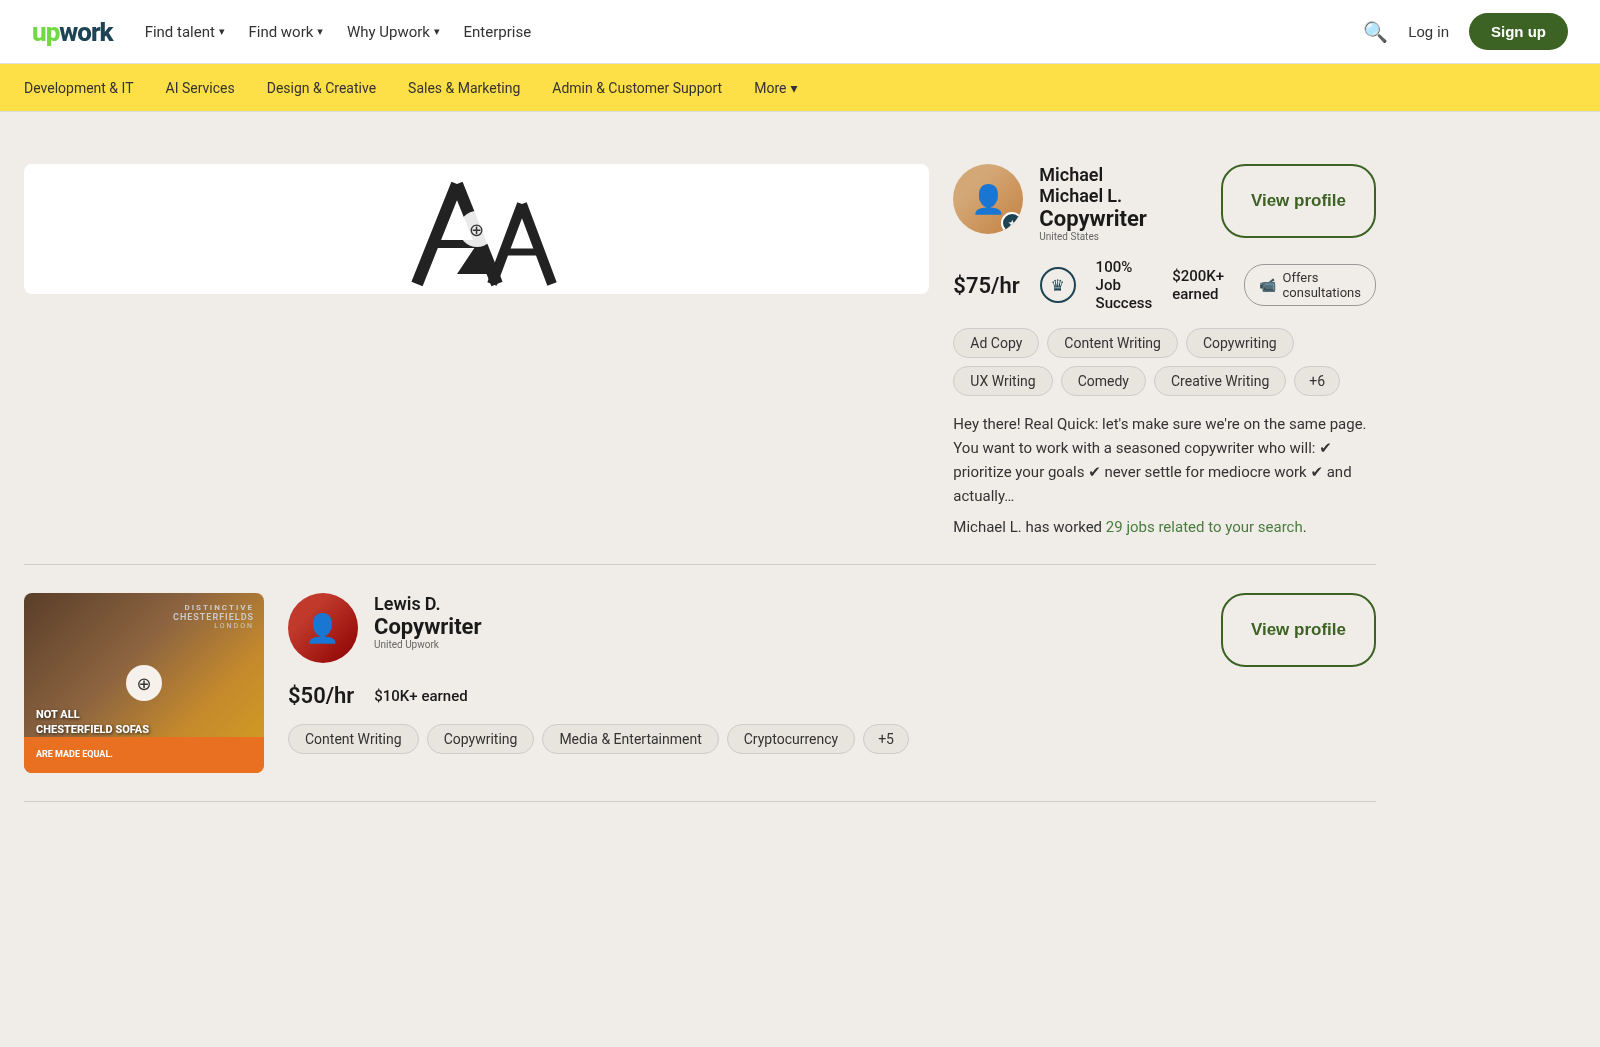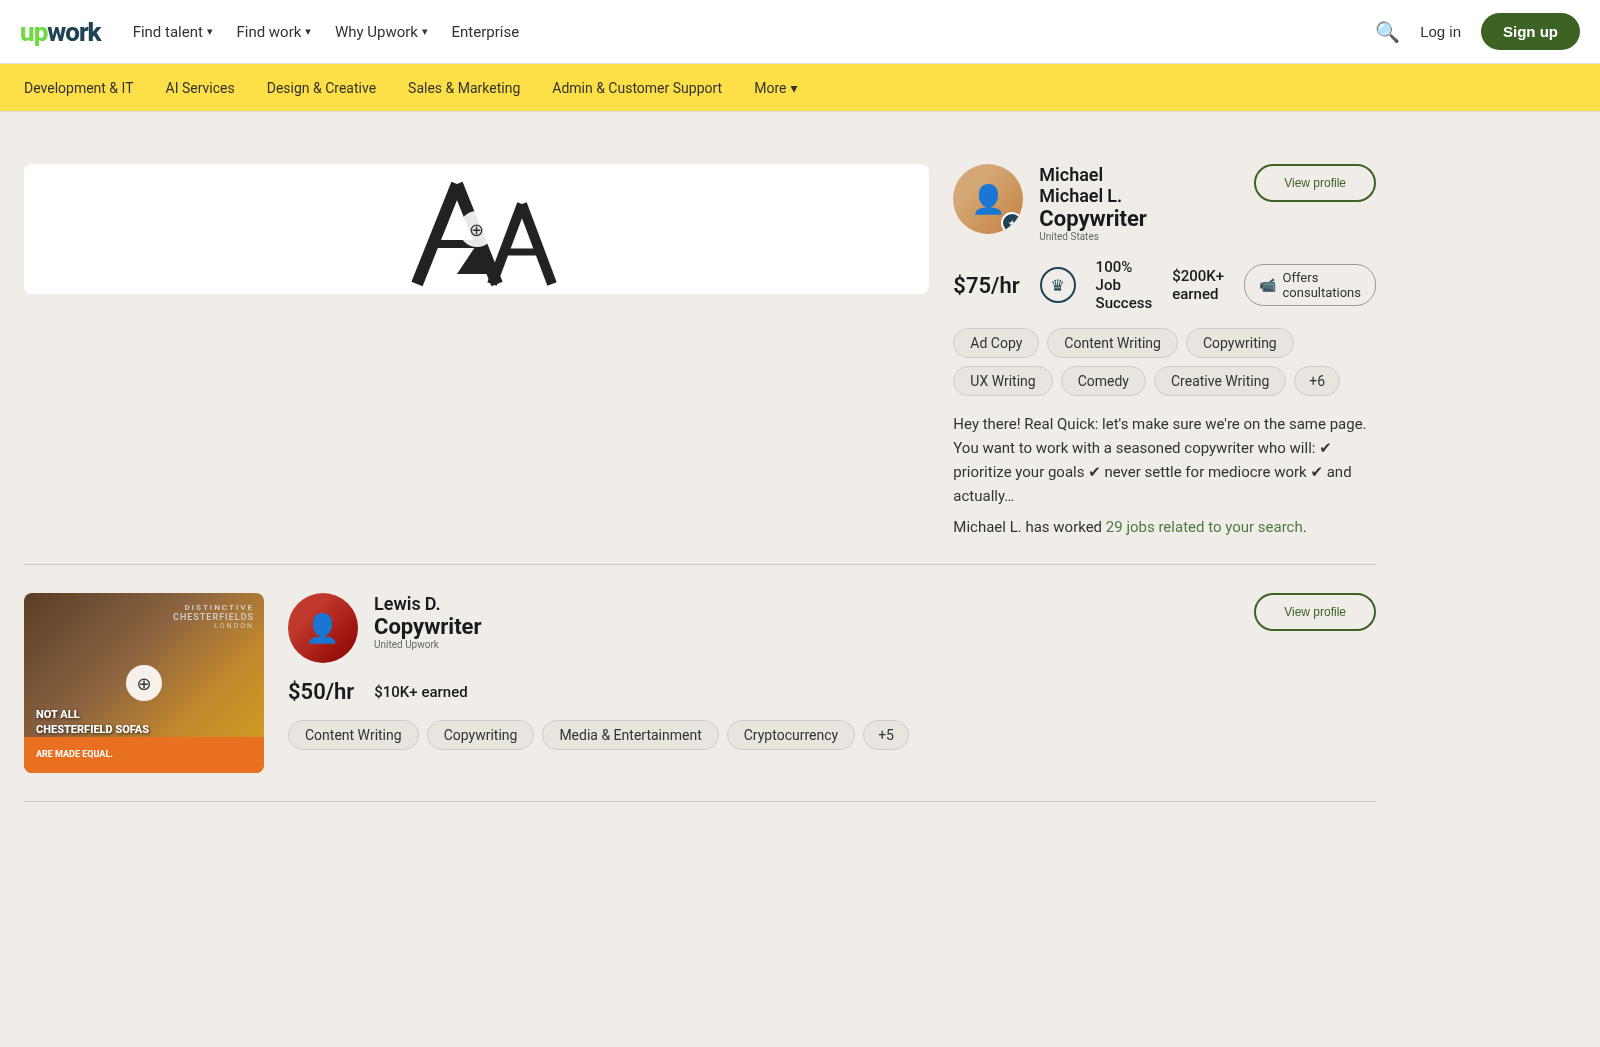--- a/index.html
+++ b/index.html
@@ -3,21 +3,21 @@
   <meta charset="utf-8">
   <style>
     * { box-sizing: border-box; margin: 0; padding: 0; }
     body { font-family: -apple-system, BlinkMacSystemFont, 'Segoe UI', Roboto, sans-serif; background: #f0ede8; color: #333; }
 
     
     .top-nav {
       background: #fff;
       display: flex;
       align-items: center;
-      padding: 0 20px;
+      padding: 0 32px;
       height: 64px;
       gap: 32px;
       border-bottom: 1px solid #e0e0e0;
     }
     .logo {
       font-size: 26px;
       font-weight: 800;
       color: #1d4354;
       letter-spacing: -1px;
     }
@@ -222,23 +222,23 @@
     }
     .freelancer-location {
       font-size: 10px;
       color: #666;
     }
     .view-profile-btn {
       background: none;
       border: 2px solid #3c6224;
       color: #3c6224;
       border-radius: 24px;
-      padding: 10px 28px;
-      font-size: 12px;
-      font-weight: 400;
+      padding: 25px 28px;
+      font-size: 17px;
+      font-weight: 700;
       cursor: pointer;
       white-space: nowrap;
       margin-left: auto;
     }
 
     .card-stats {
       display: flex;
       align-items: center;
       gap: 20px;
       margin-bottom: 16px;

